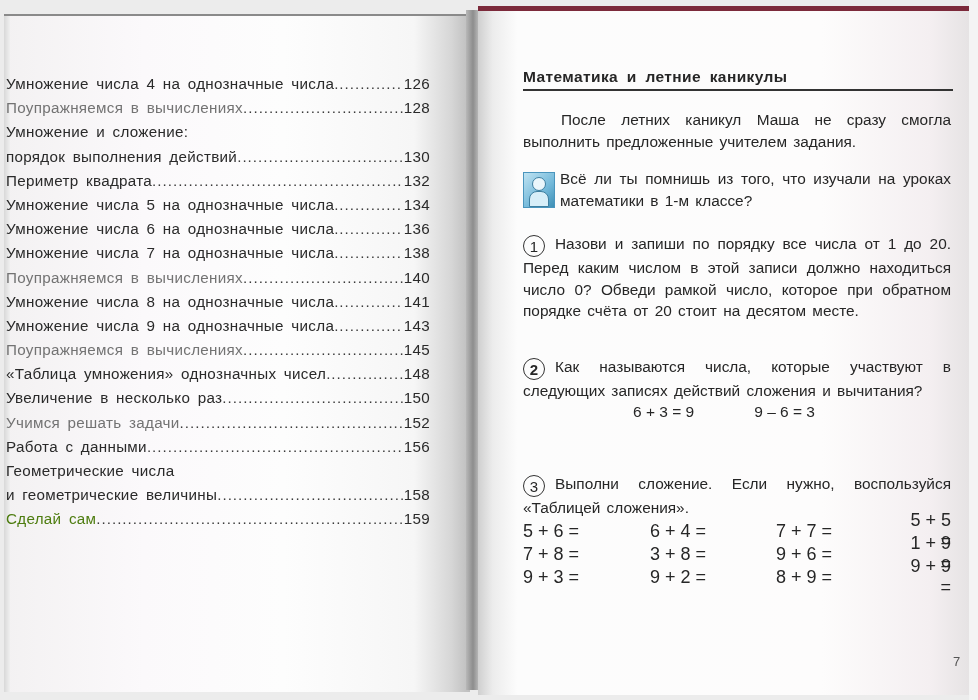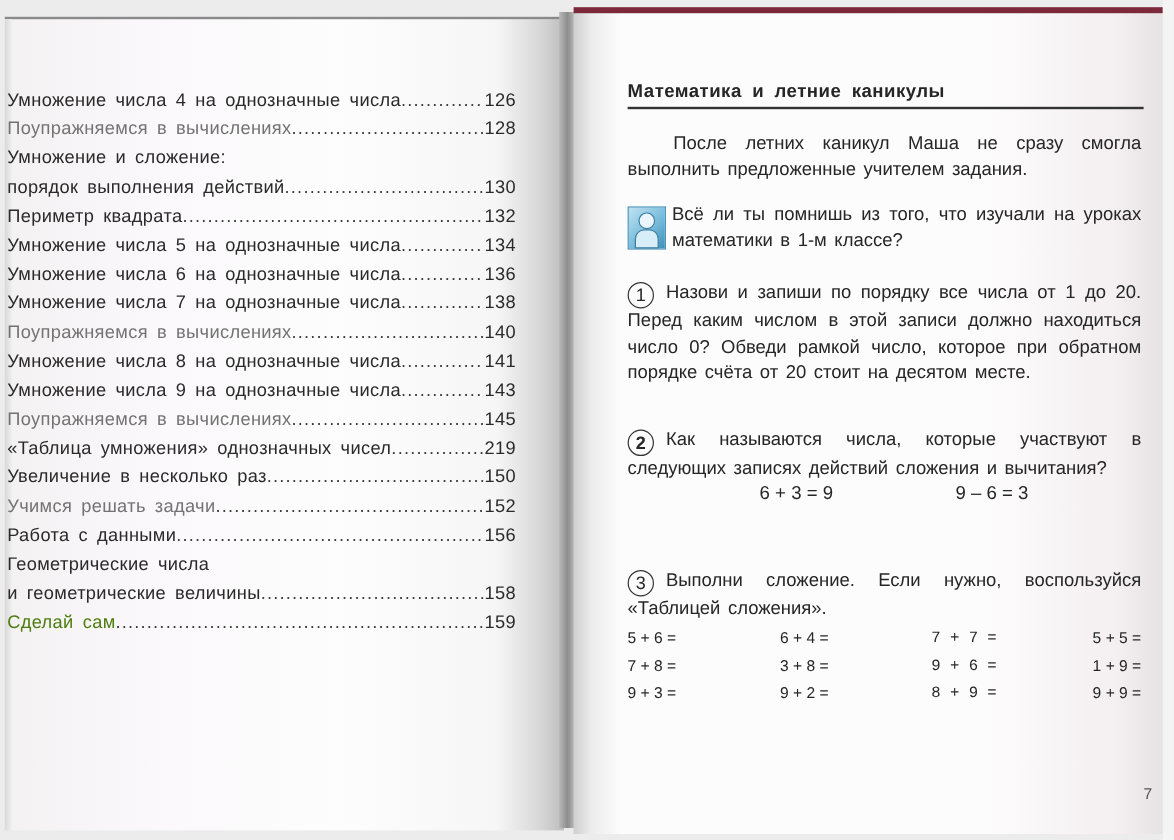--- a/index.html
+++ b/index.html
@@ -76,28 +76,28 @@
       content: ""; position: absolute; left: 5px; top: 18px; width: 18px; height: 14px; border-radius: 8px 8px 0 0;
       background: #d7eef8; border: 1px solid #3e7fa0;
     }
     .task { margin-top: 22px; }
     .task-num {
       display: inline-block; width: 22px; height: 22px; border: 1.5px solid #333; border-radius: 50%;
       text-align: center; line-height: 21px; font-size: 15px; margin-right: 10px; vertical-align: -3px;
       box-sizing: border-box;
     }
     .task-num.bold { font-weight: bold; }
-    .eq-row { display: flex; font-size: 13px; margin-top: 2px; }
+    .eq-row { display: flex; font-size: 18px; margin-top: 2px; align-items: center; }
     .eq-row span { display: block; }
-    .t2-eq { margin-left: 110px; display: flex; gap: 102px; font-size: 15.5px; margin-top: 2px; }
+    .t2-eq { margin-left: 110px; display: flex; gap: 60px; font-size: 15.5px; margin-top: 2px; }
     .grid3 { margin-top: 2px; }
     .grid3 .eq-row { height: 21px; line-height: 21px; }
     .grid3 .c1 { width: 127px; }
     .grid3 .c2 { width: 126px; }
-    .grid3 .c3 { width: 128px; font-family: Liberation Mono, monospace; }
+    .grid3 .c3 { width: 128px; }
     .grid3 .c4 { width: 47px; text-align: right; }
     .page-number { position: absolute; left: 953px; top: 654px; font-size: 13px; color: #555; }
   </style>
 </head>
 <body>
 
 <div class="spread">
   <div class="page-left"></div>
   <div class="gutter"></div>
   <div class="page-right"></div>
@@ -160,21 +160,21 @@
         <span class="page">143</span>
       </div>
       <div class="toc-row blue">
         <span class="title">Поупражняемся в вычислениях</span>
         <span class="dots"></span>
         <span class="page">145</span>
       </div>
       <div class="toc-row normal">
         <span class="title">«Таблица умножения» однозначных чисел</span>
         <span class="dots"></span>
-        <span class="page">219</span>
+        <span class="page">148</span>
       </div>
       <div class="toc-row normal">
         <span class="title">Увеличение в несколько раз</span>
         <span class="dots"></span>
         <span class="page">150</span>
       </div>
       <div class="toc-row blue">
         <span class="title">Учимся решать задачи</span>
         <span class="dots"></span>
         <span class="page">152</span>

